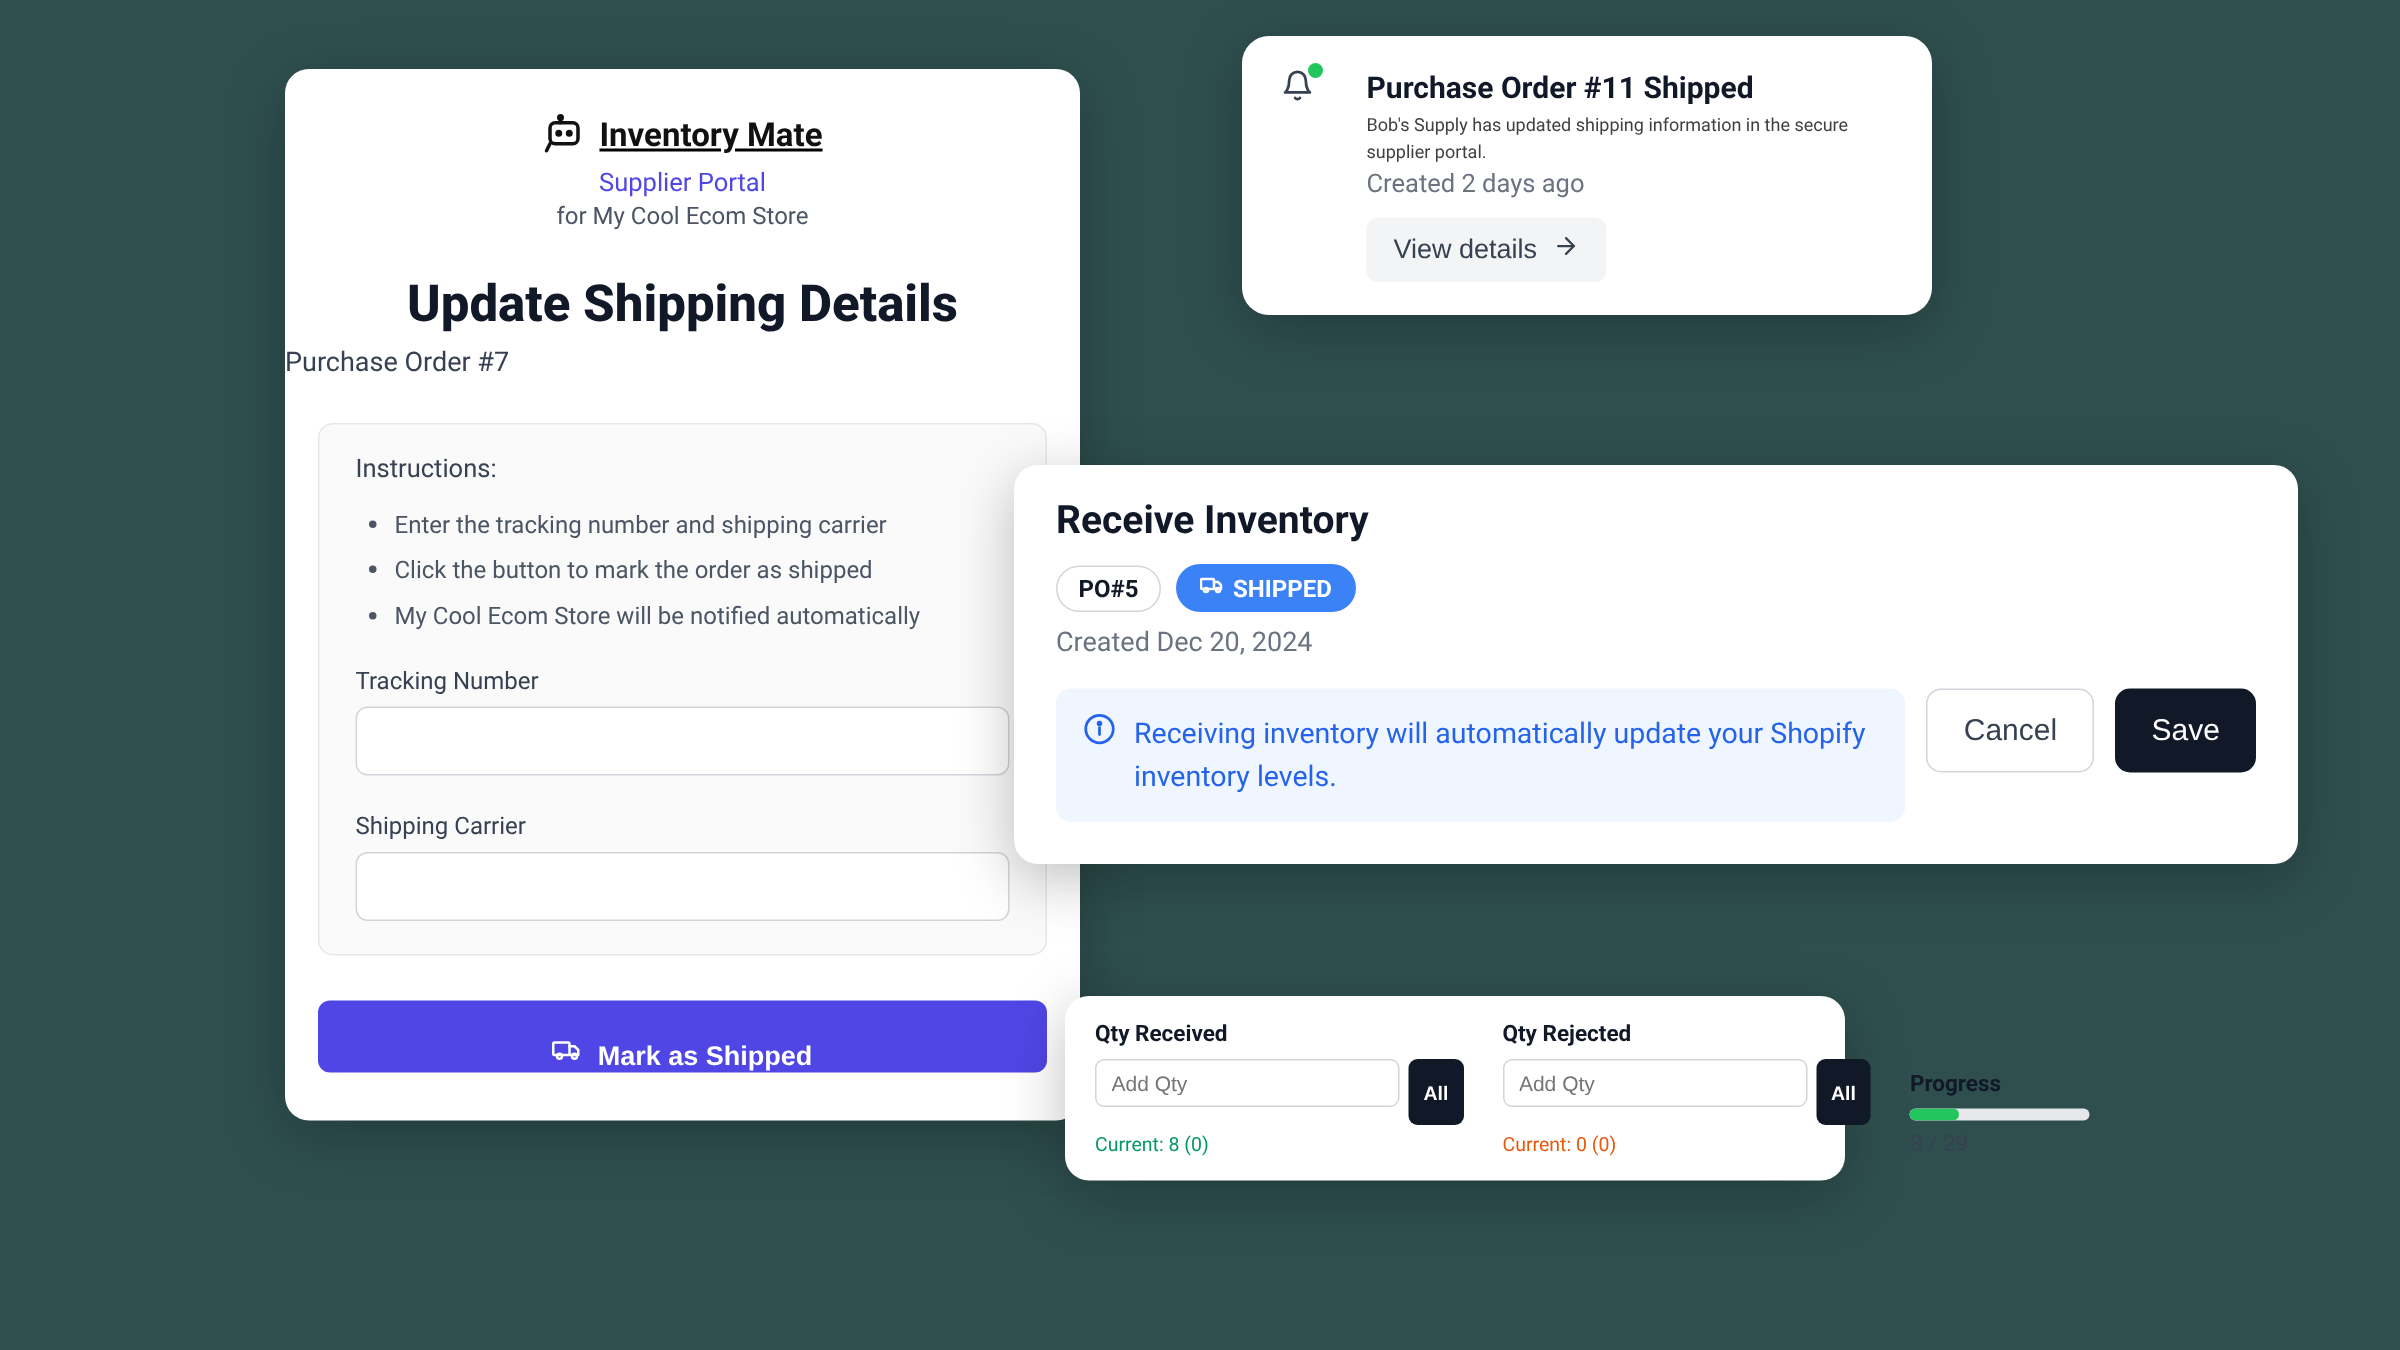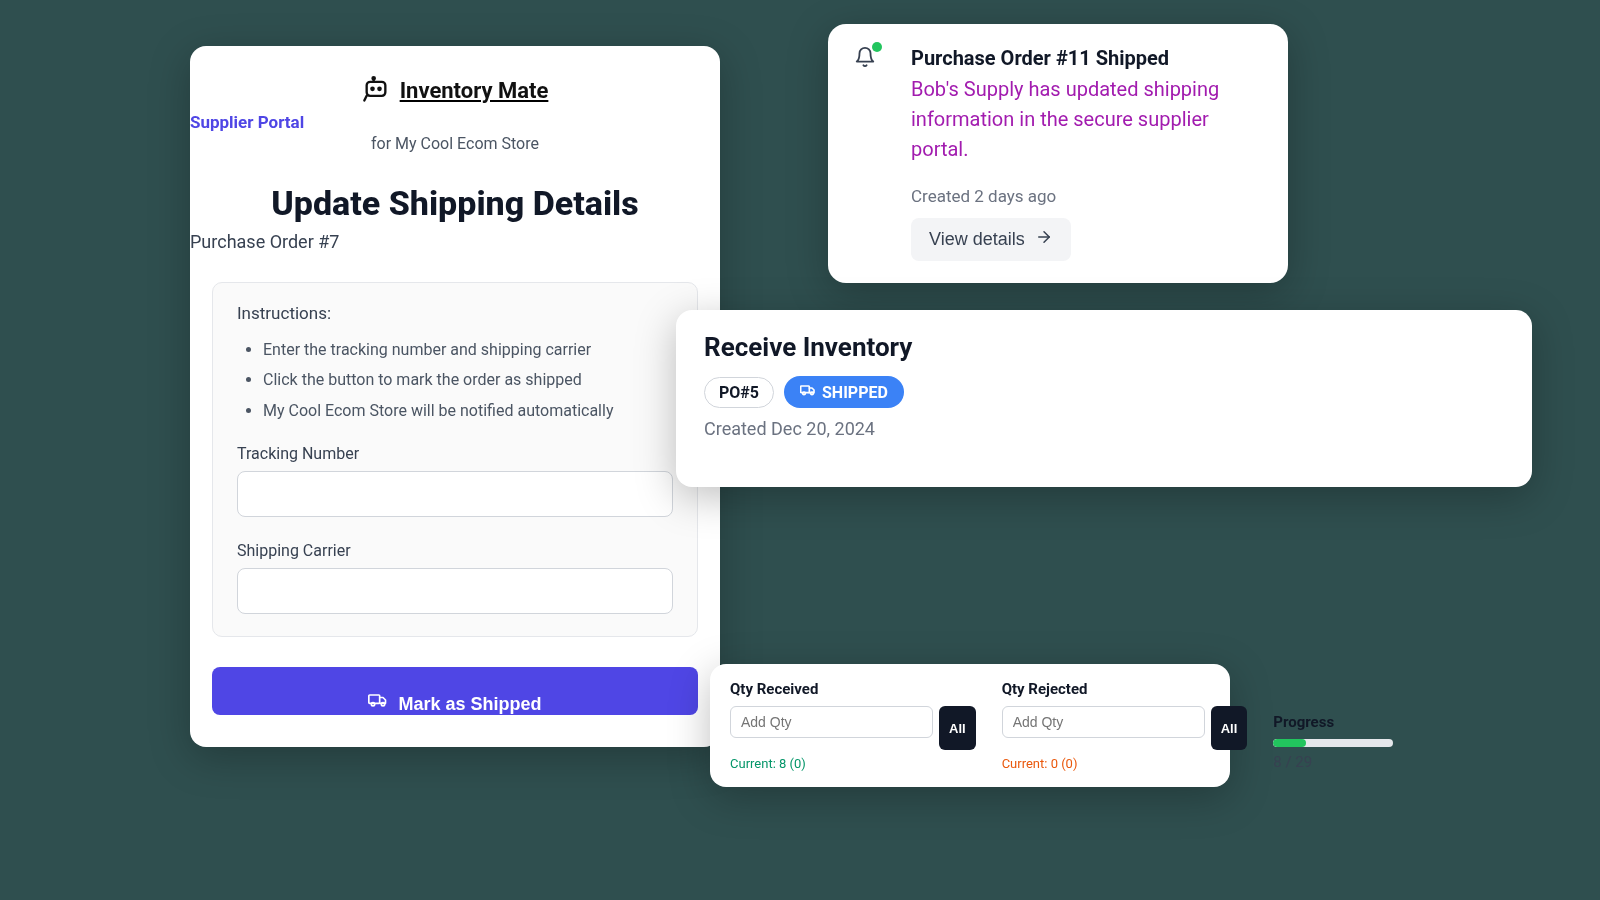--- a/index.html
+++ b/index.html
@@ -39,23 +39,24 @@
     .brand-icon {
       width: 28px;
       height: 28px;
     }
     .brand-name {
       font-size: 22px;
       font-weight: 700;
       color: #111;
     }
     .portal-link {
+      text-align: center;
       color: #4f46e5;
       font-size: 17px;
-      font-weight: 700;
+      font-weight: 400;
       margin-bottom: 2px;
     }
     .store-name {
       text-align: center;
       color: #4b5563;
       font-size: 16px;
       margin-bottom: 30px;
     }
     .page-title {
       text-align: center;
@@ -146,24 +147,24 @@
       background: #22c55e;
       border-radius: 50%;
     }
     .notif-title {
       font-size: 20px;
       font-weight: 700;
       color: #111827;
       margin-bottom: 4px;
     }
     .notif-body {
-      font-size: 20px;
-      color: #a21caf;
+      font-size: 12px;
+      color: #404040;
       line-height: 1.5;
-      margin-bottom: 22px;
+      margin-bottom: 3px;
     }
     .notif-meta {
       font-size: 17px;
       color: #6b7280;
       margin-bottom: 12px;
     }
     .view-details-btn {
       background: #f3f4f6;
       border: none;
       border-radius: 8px;
@@ -413,20 +414,34 @@
           <rect x="1" y="6" width="13" height="10" rx="1"></rect>
           <path d="M14 9h4l3 3v4h-7"></path>
           <circle cx="6" cy="17" r="2"></circle>
           <circle cx="18" cy="17" r="2"></circle>
         </svg>
       </span>
       <span>SHIPPED</span>
     </span>
   </div>
   <div class="created-date">Created Dec 20, 2024</div>
+  <div class="receive-actions">
+    <div class="info-banner">
+      <span>
+        <svg viewBox="0 0 24 24" width="22" height="22" fill="none" stroke="#2563eb" stroke-width="2" stroke-linecap="round" stroke-linejoin="round">
+          <circle cx="12" cy="12" r="10"></circle>
+          <line x1="12" y1="11" x2="12" y2="16"></line>
+          <circle cx="12" cy="8" r="1" fill="#2563eb"></circle>
+        </svg>
+      </span>
+      <div class="info-banner-text">Receiving inventory will automatically update your Shopify inventory levels.</div>
+    </div>
+    <button class="btn btn-cancel">Cancel</button>
+    <button class="btn btn-save">Save</button>
+  </div>
 </div>
 
 <div class="card qty-card">
   <div class="qty-col">
     <div class="qty-label">Qty Received</div>
     <div class="qty-input-row">
       <input class="qty-input" placeholder="Add Qty" style="">
       <button class="all-btn">All</button>
     </div>
     <div class="current-green">Current: 8 (0)</div>

